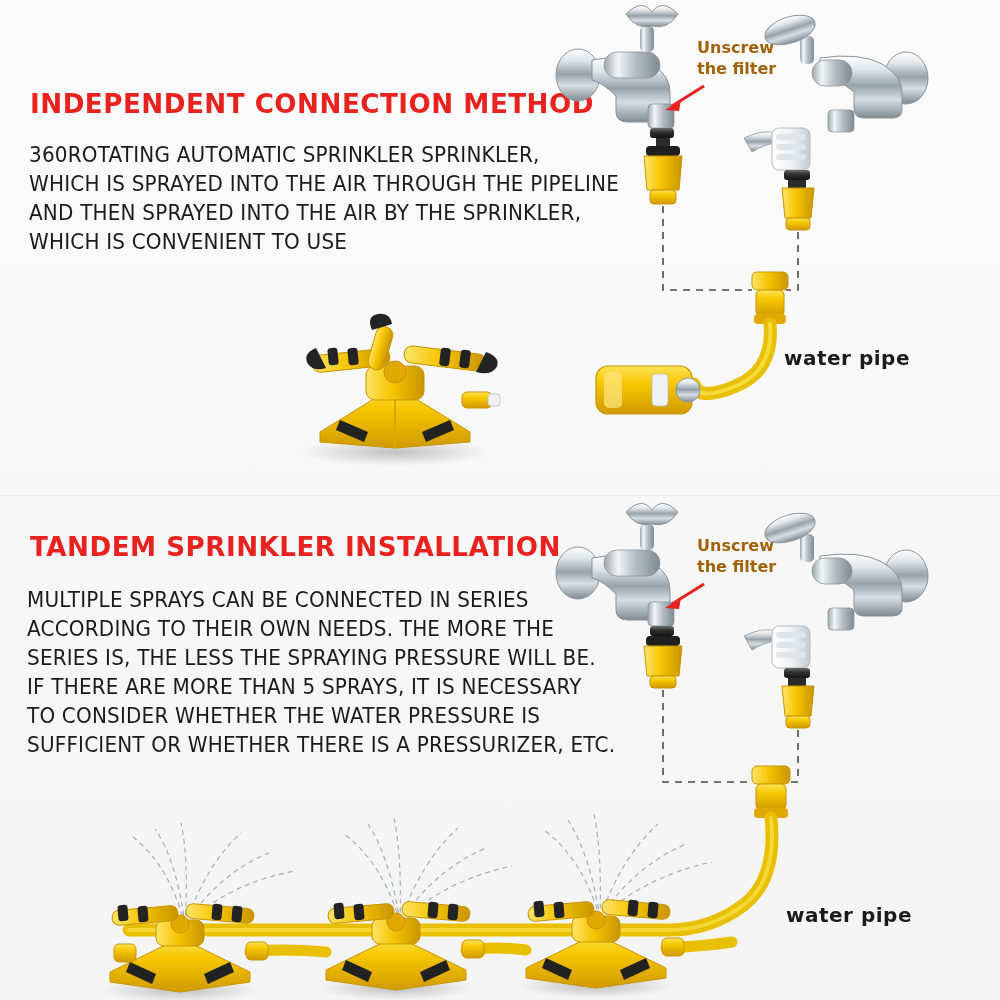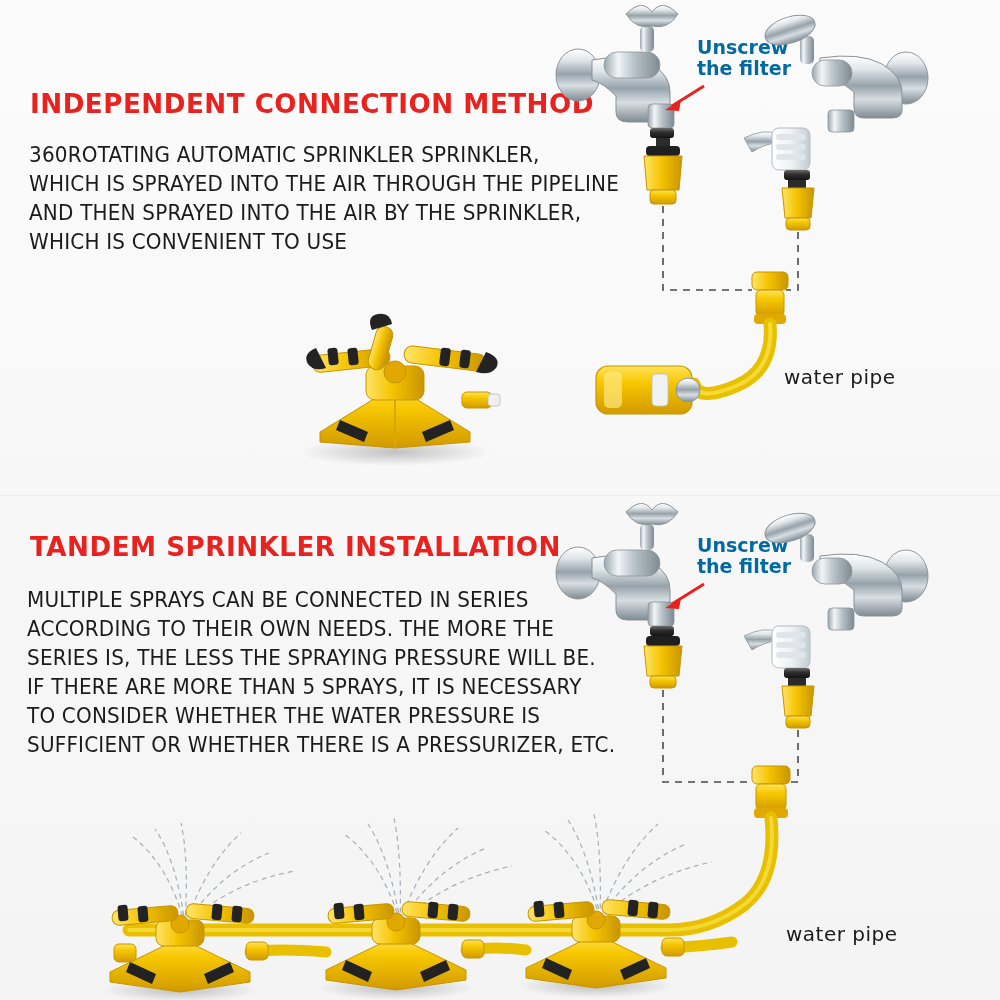--- a/index.html
+++ b/index.html
@@ -41,30 +41,29 @@
     transform: scaleX(0.93);
     transform-origin: left top;
   }
   .body-text div { white-space: nowrap; }
 
   .label-dark {
     position: absolute;
     color: #1b1b1b;
     font-family: "DejaVu Sans", sans-serif;
     font-size: 20px;
-    font-weight: normal;
+    font-weight: bold;
     letter-spacing: 0.5px;
     white-space: nowrap;
-    margin-top: 19px;
   }
   .label-red {
     position: absolute;
-    color: #0369a1;
+    color: #a16207;
     font-family: "DejaVu Sans", sans-serif;
-    font-size: 19px;
+    font-size: 16px;
     font-weight: bold;
     line-height: 21px;
     white-space: nowrap;
   }
   svg.layer {
     position: absolute;
     left: 0;
     top: 0;
     width: 1000px;
     height: 1000px;

